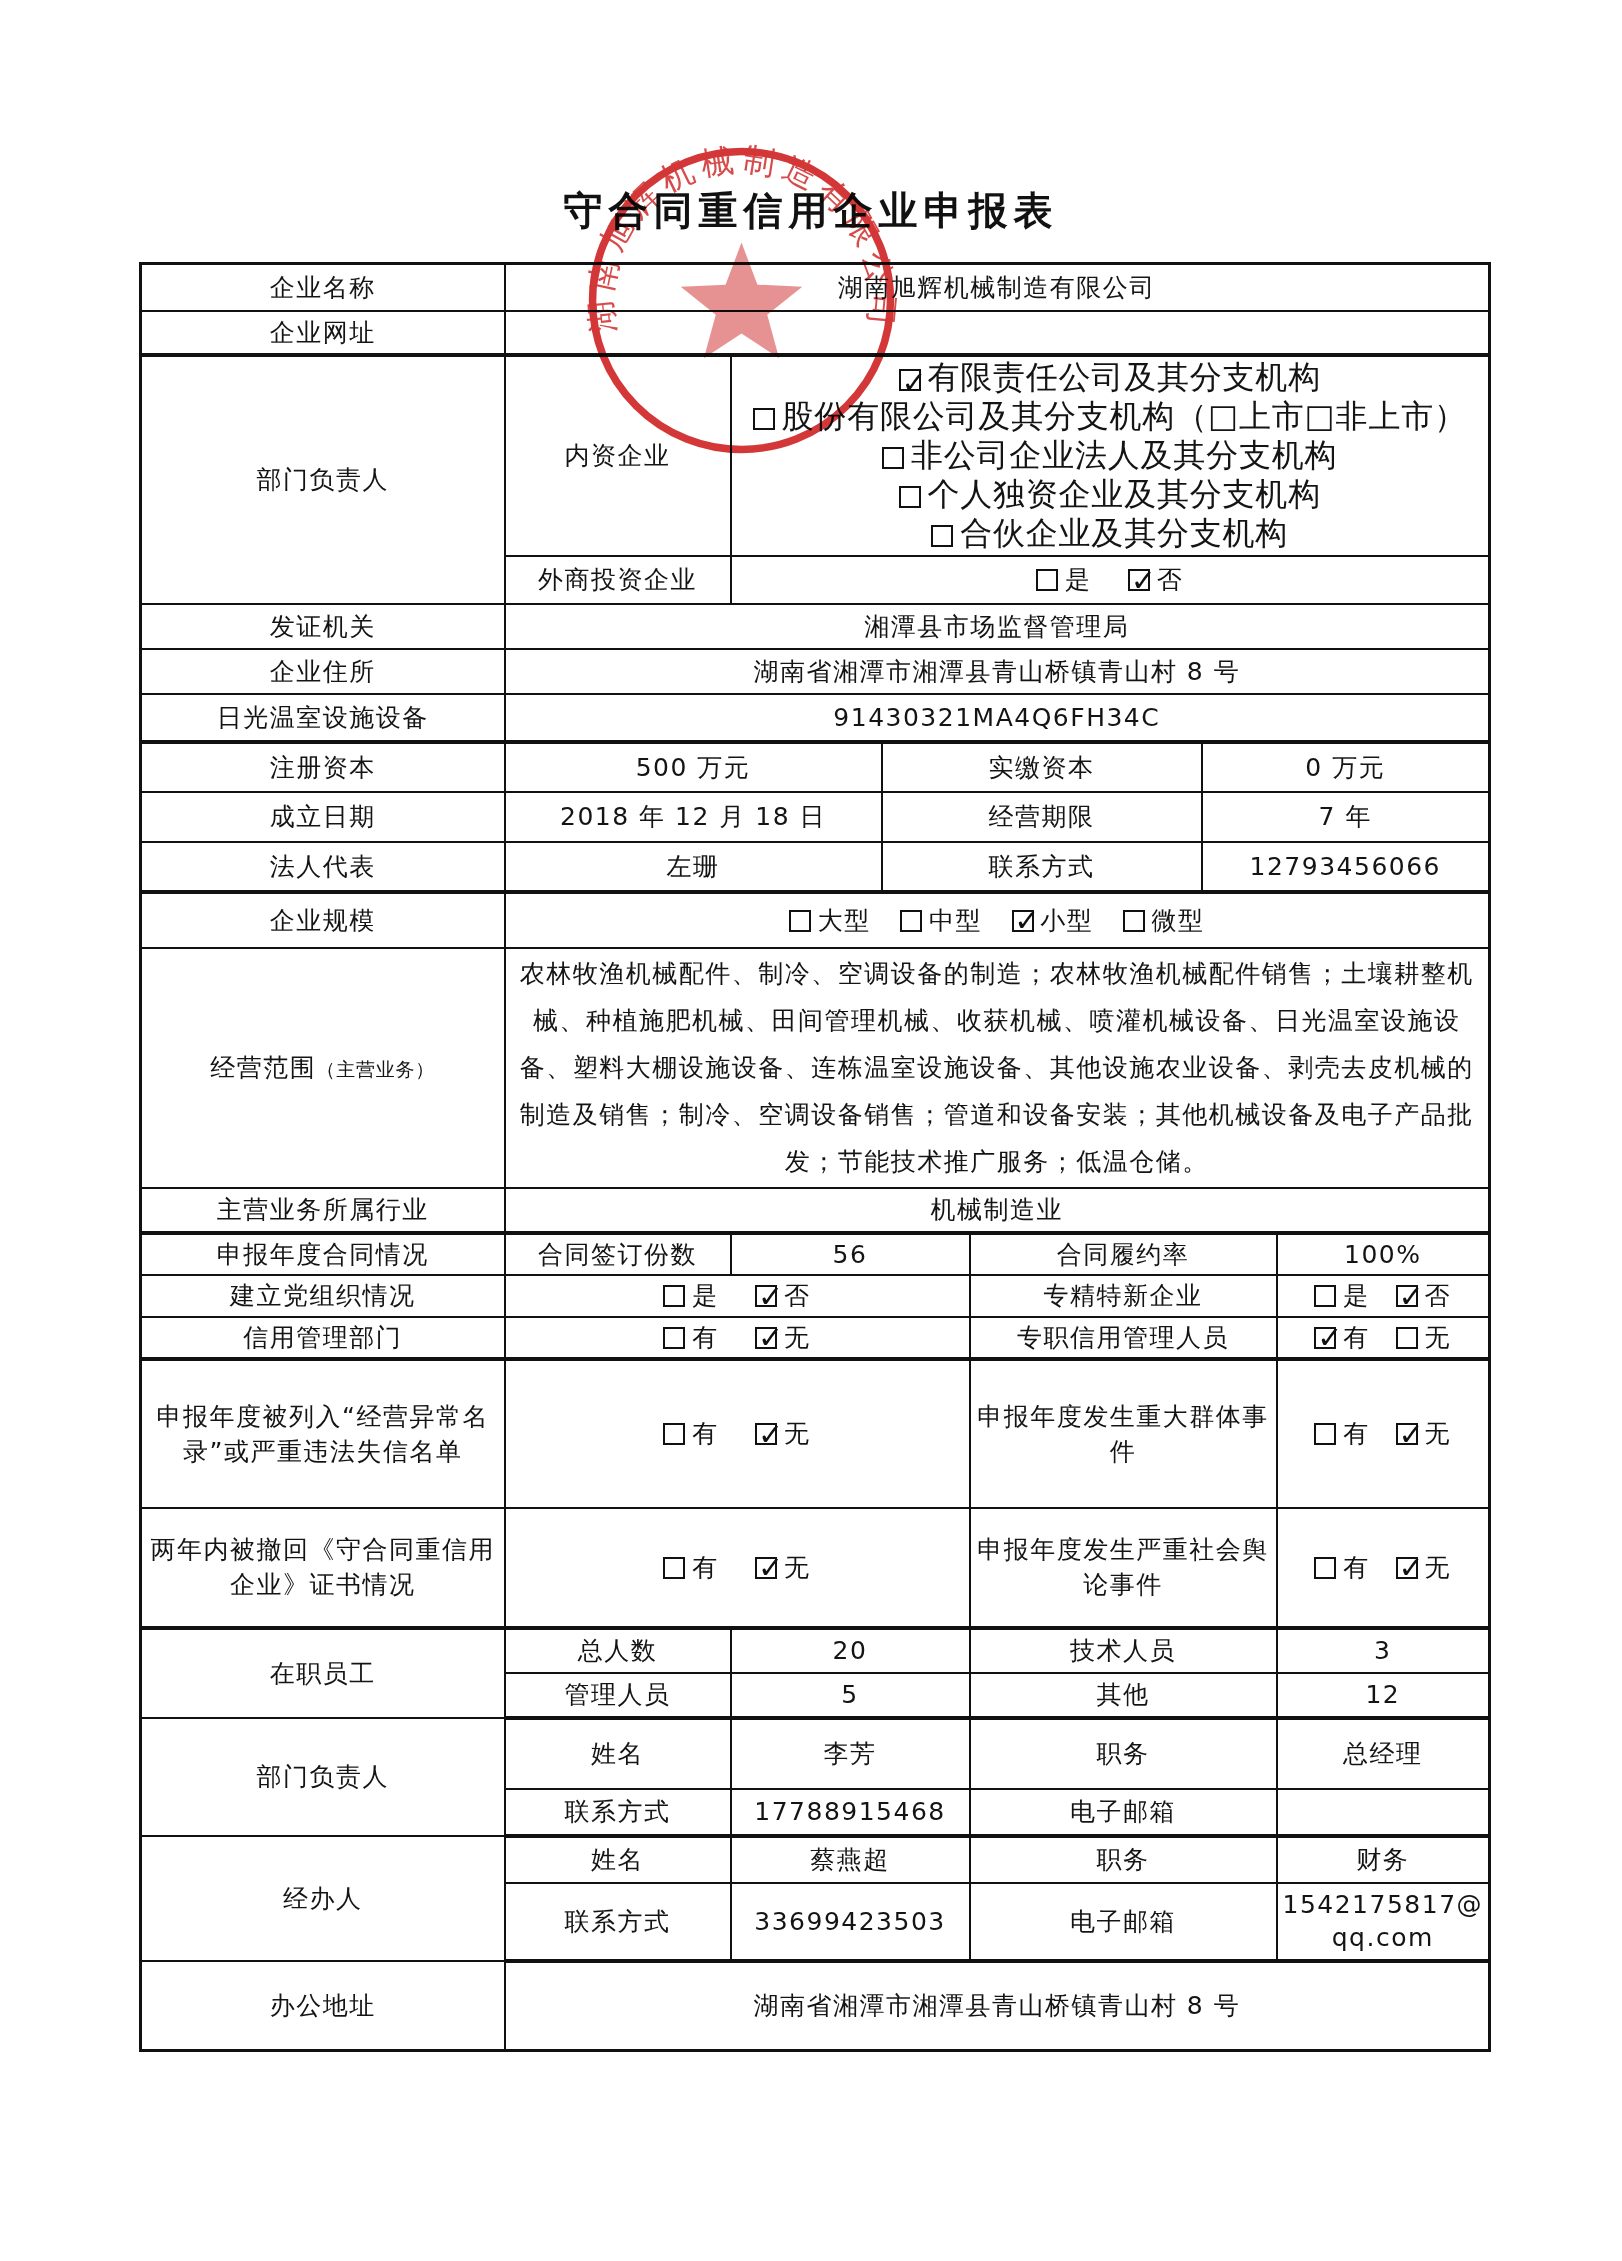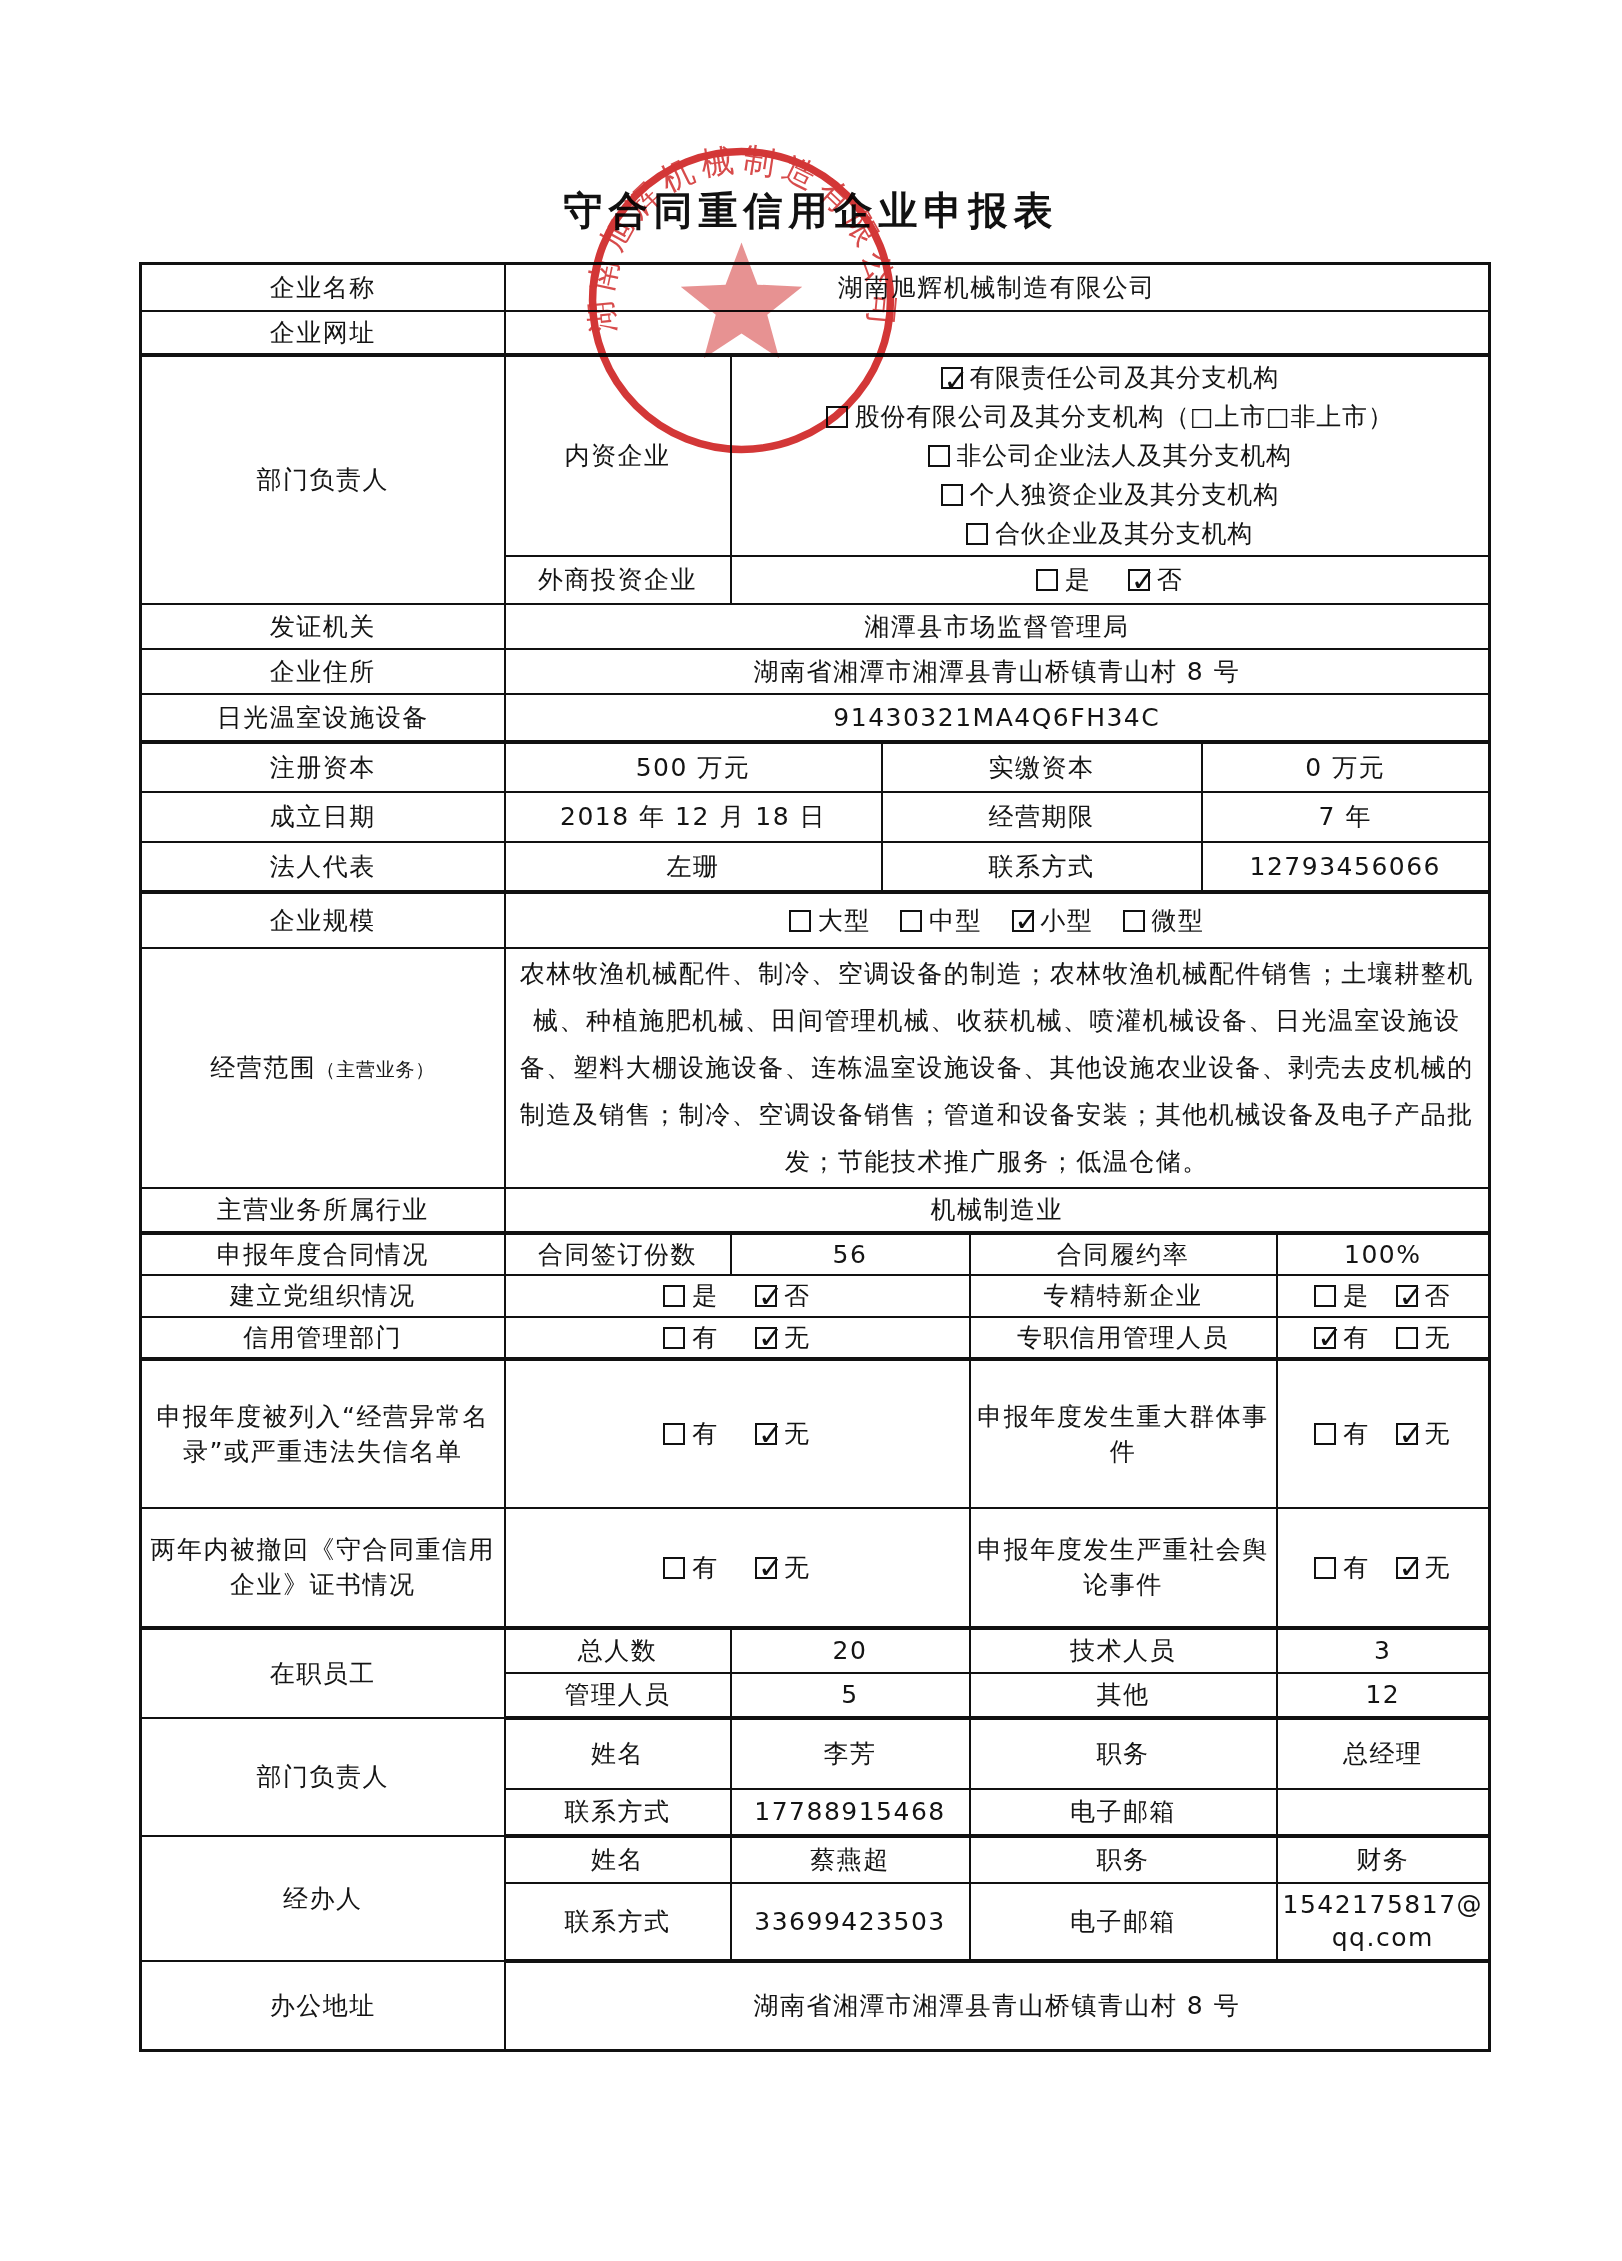--- a/index.html
+++ b/index.html
@@ -23,21 +23,21 @@
   td.wraplbl { line-height:35px; padding:4.5px 13.5px; letter-spacing:0.8px; }
 
   
   .cb { display:inline-block; width:22px; height:22px; border:2.3px solid #111;
         position:relative; vertical-align:-3px; margin-right:6.8px; background:#fff; }
   .cb.checked::after { content:"✓"; position:absolute; left:0.8px; top:-8.3px;
         font-size:30px; font-weight:700; color:#111; }
   .pair { white-space:nowrap; }
   .pair + .pair { margin-left:27px; }
   .optlist { text-align:left; padding:7.5px 0 7.5px 13.5px; }
-  .opt { line-height:39px; white-space:nowrap; letter-spacing:0.8px; font-size:25px; }
+  .opt { line-height:39px; white-space:nowrap; letter-spacing:0.8px; font-size:32px; }
   .scalegrp .pair + .pair { margin-left:20px; }
 
   td.scope { text-align:justify; vertical-align:top; padding:12px 25.6px 7.5px 24px;
              line-height:47px; letter-spacing:0.8px; }
   td.email { text-align:left; padding:3px 6px 3px 10.5px; word-break:break-all;
              line-height:33px; letter-spacing:0; }
 
   
   .stamp { position:absolute; left:576px; top:135px; width:331px; height:331px;
            mix-blend-mode:multiply; opacity:.92; pointer-events:none; }

